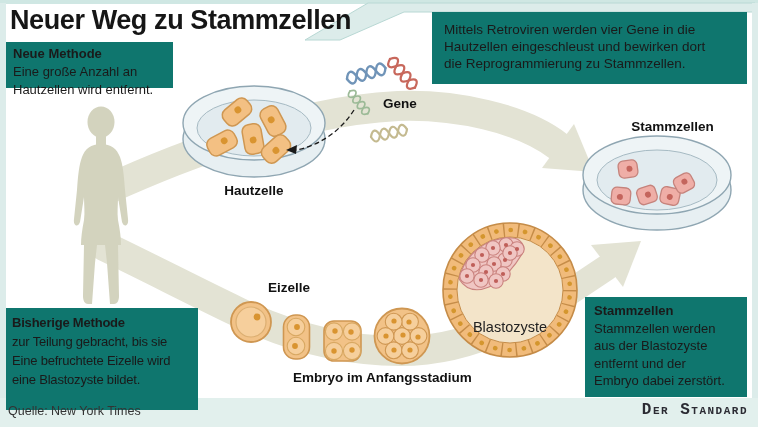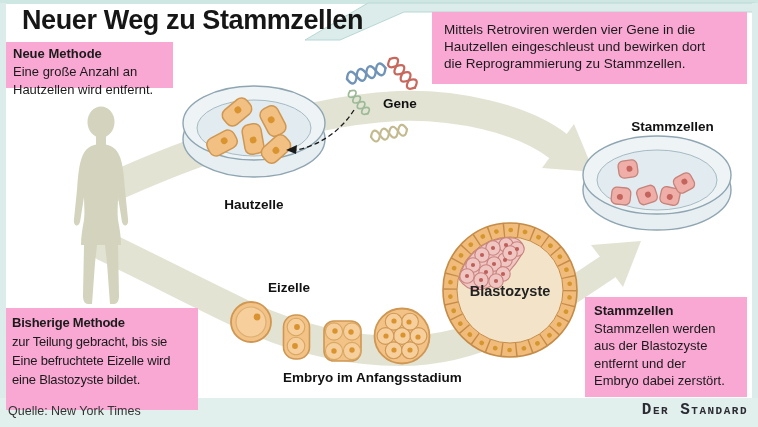--- a/index.html
+++ b/index.html
@@ -1,26 +1,26 @@
 <!DOCTYPE html>
 <html><head>
 <meta charset="utf-8">
 <style>
   html,body{margin:0;padding:0;background:#fff;}
   .stage{position:relative;width:758px;height:427px;background:#fff;overflow:hidden;
          font-family:"Liberation Sans",sans-serif;}
   .stage svg{position:absolute;left:0;top:0;}
   .title{position:absolute;left:10px;top:5px;font-size:27px;font-weight:bold;
-         letter-spacing:-0.4px;color:#161616;white-space:nowrap;margin-left:12px;}
-  .note{position:absolute;background:#f9a8d4;color:#1a1a1a;box-sizing:border-box;}
+         letter-spacing:-0.4px;color:#161616;white-space:nowrap;}
+  .note{position:absolute;background:#0f766e;color:#1a1a1a;box-sizing:border-box;}
   .note .hd{font-weight:bold;}
   .ln{display:block;white-space:nowrap;}
   .lbl{position:absolute;font-weight:bold;font-size:13.5px;color:#111;white-space:nowrap;}
   .lbl.center{text-align:center;}
-  .lbl.plain{font-weight:bold;font-size:14.5px;color:#222;}
+  .lbl.plain{font-weight:normal;font-size:14.5px;color:#222;margin-top:36px;}
   .note-new{left:6px;top:42px;width:167px;height:46px;padding:3px 7px;
             font-size:13px;line-height:18px;}
   .note-retro{left:432px;top:12px;width:315px;height:72px;padding:9px 12px;
             font-size:13.5px;line-height:17px;}
   .note-old{left:6px;top:308px;width:192px;height:102px;padding:5px 6px;
             font-size:13px;line-height:19px;letter-spacing:-0.2px;}
   .note-stem{left:585px;top:297px;width:162px;height:100px;padding:5px 9px;
             font-size:13px;line-height:17.5px;}
   .src{position:absolute;left:8px;top:404px;font-size:12.5px;color:#333;}
   .brand{position:absolute;right:10px;top:401px;font-family:Liberation Mono, monospace;
@@ -250,21 +250,21 @@
 
   <div class="note note-stem">
     <span class="ln hd">Stammzellen</span>
     <span class="ln">Stammzellen werden</span>
     <span class="ln">aus der Blastozyste</span>
     <span class="ln">entfernt und der</span>
     <span class="ln">Embryo dabei zerstört.</span>
   </div>
 
   <div class="lbl" style="left:383px;top:96px;">Gene</div>
-  <div class="lbl center" style="left:198px;top:197px;width:112px;">Hautzelle</div>
+  <div class="lbl center" style="left:198px;top:183px;width:112px;">Hautzelle</div>
   <div class="lbl center" style="left:615px;top:119px;width:115px;">Stammzellen</div>
   <div class="lbl" style="left:222px;top:280px;margin-left:46px;">Eizelle</div>
-  <div class="lbl" style="left:283px;top:370px;">Embryo im Anfangsstadium</div>
+  <div class="lbl" style="left:293px;top:370px;">Embryo im Anfangsstadium</div>
   <div class="lbl plain center" style="left:450px;top:283px;width:120px;">Blastozyste</div>
 
   <div class="src">Quelle: New York Times</div>
   <div class="brand">Der Standard</div>
 </div>
 
 </body></html>

